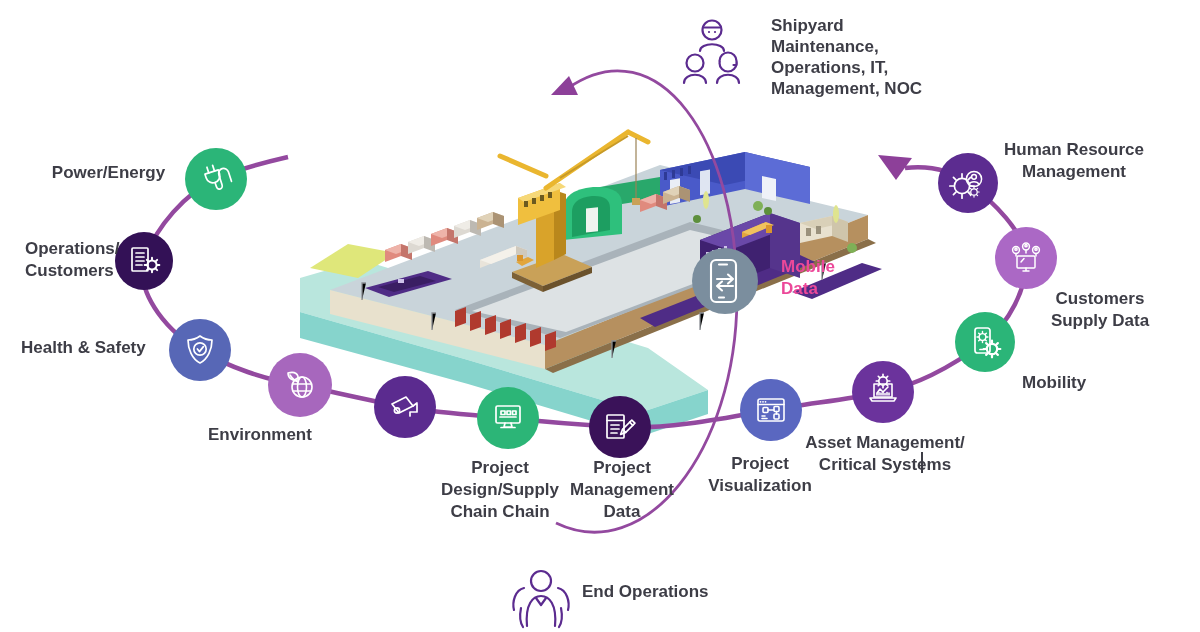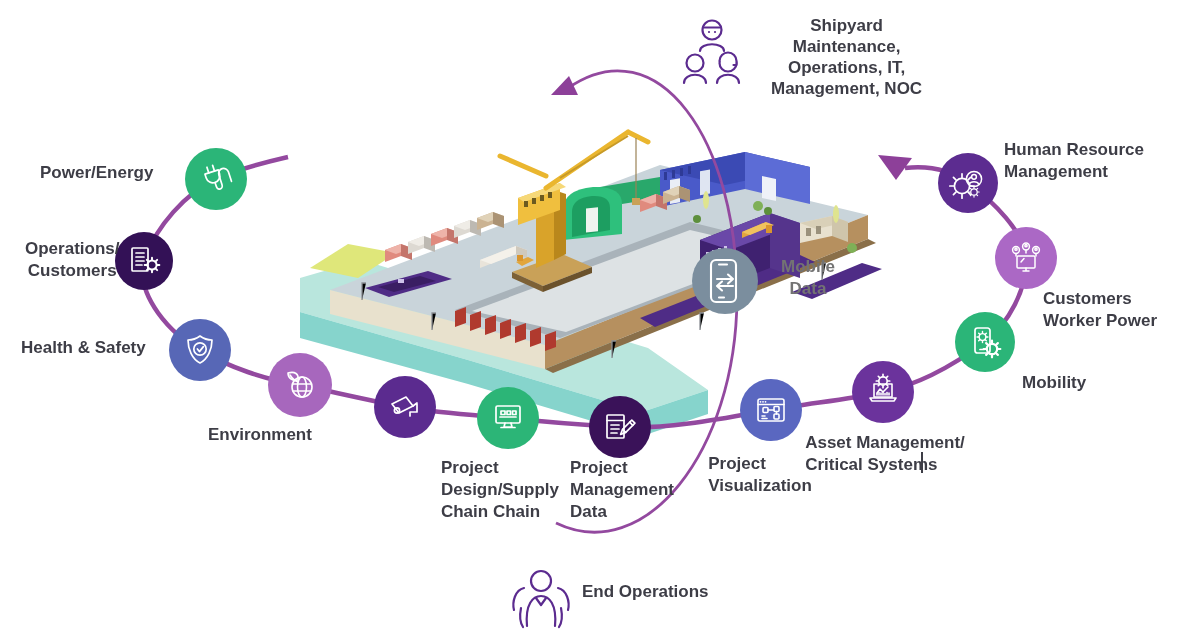--- a/index.html
+++ b/index.html
@@ -1,24 +1,24 @@
 <!DOCTYPE html>
 <html><head>
 <meta charset="utf-8">
 <style>
   html,body{margin:0;padding:0;background:#ffffff;}
   .stage{position:relative;width:1200px;height:632px;background:#ffffff;overflow:hidden;
          font-family:"Liberation Sans", sans-serif;}
   .stage svg{position:absolute;left:0;top:0;}
   .lbl{position:absolute;font-size:17px;line-height:22px;font-weight:600;color:#3d3d46;
-       white-space:nowrap;text-align:center;}
+       white-space:nowrap;}
   .lbl .ln{display:block;}
-  .center{transform:translateX(-50%);text-align:left;}
-  .right{text-align:left;}
-  .accent{color:#737373;}
+  .center{transform:translateX(-50%);text-align:center;}
+  .right{text-align:center;}
+  .accent{color:#ec4899;}
   .caret{position:absolute;width:1.5px;height:21px;background:#3d3d46;}
 </style>
 </head>
 <body>
 
 <div class="stage">
 
 <svg width="1200" height="632" viewBox="0 0 1200 632">
   <defs>
     <g id="gear-shape">
@@ -408,21 +408,21 @@
   <span class="ln">Critical Systems</span>
 </div>
 <div class="caret" style="left:921px;top:452px"></div>
 
 <div class="lbl" style="left:1022px;top:372px">
   <span class="ln">Mobility</span>
 </div>
 
 <div class="lbl center" style="left:1100px;top:288px">
   <span class="ln">Customers</span>
-  <span class="ln">Worker Power</span>
+  <span class="ln">Supply Data</span>
 </div>
 
 <div class="lbl center" style="left:1074px;top:139px">
   <span class="ln">Human Resource</span>
   <span class="ln">Management</span>
 </div>
 
 <div class="lbl accent" style="left:781px;top:256px">
   <span class="ln">Mobile</span>
   <span class="ln">Data</span>

